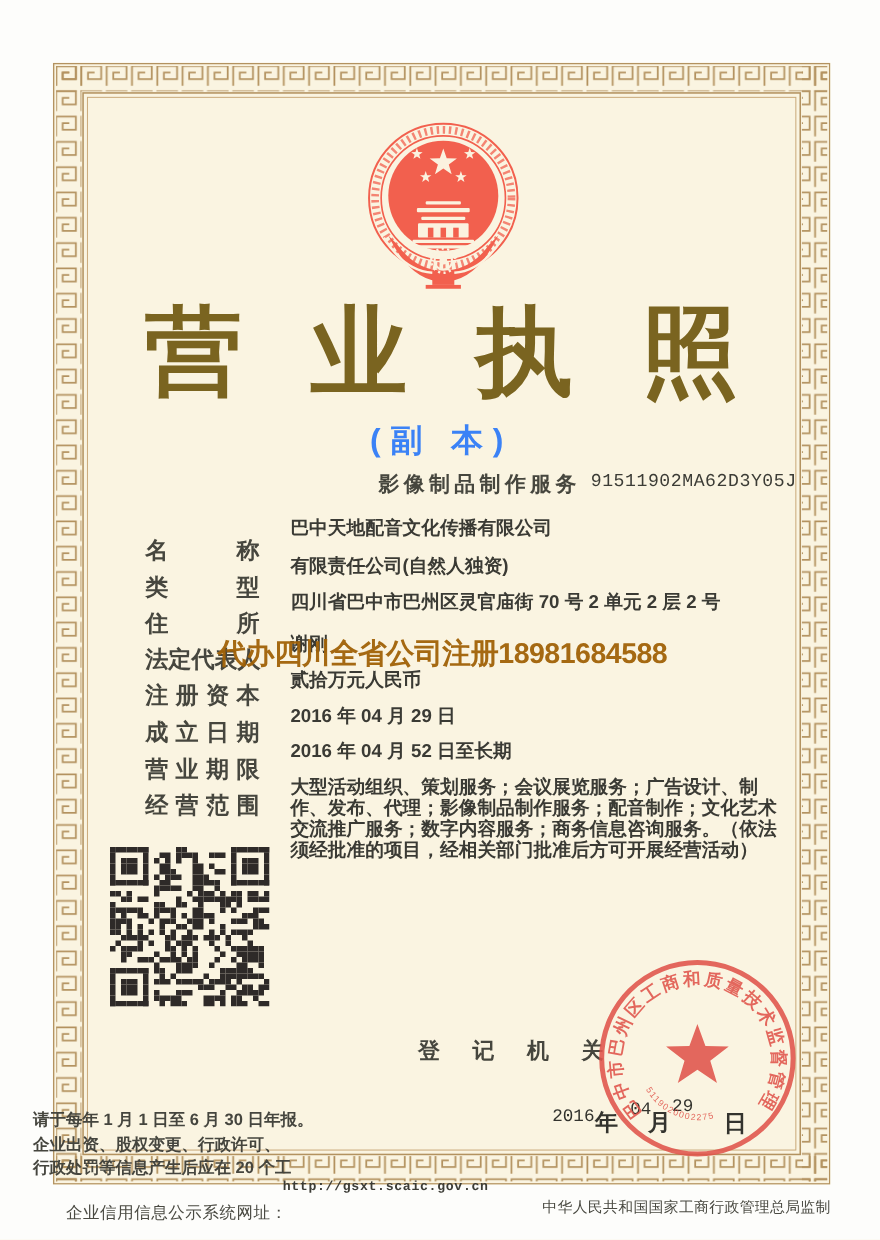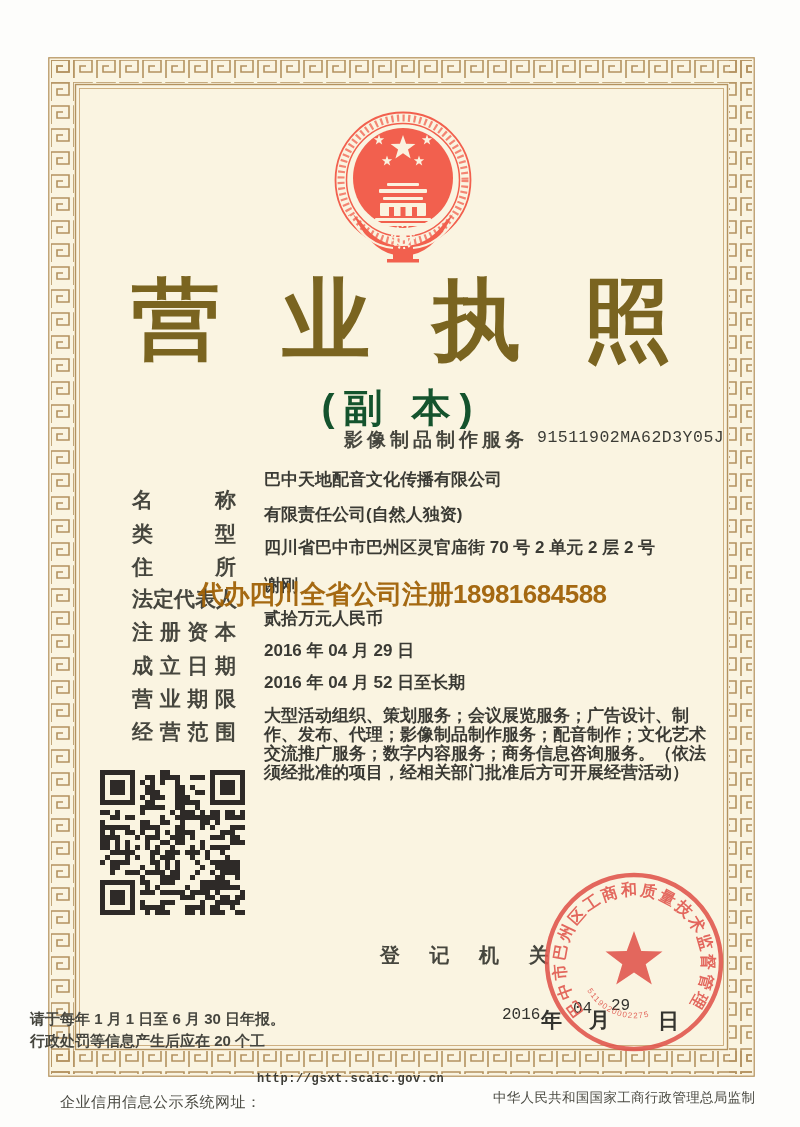--- a/index.html
+++ b/index.html
@@ -19,21 +19,21 @@
   
   .emblem-svg{left:333px;top:104px;}
   
   .doc-title{
     left:48px;top:274px;width:707px;text-align:center;
     font-size:88px;font-weight:bold;color:#7a6420;
     letter-spacing:19px;text-indent:19px;line-height:1.05;
   }
   .doc-subtitle{
     left:48px;top:381px;width:707px;text-align:center;
-    font-size:39px;font-weight:bold;color:#14532d;letter-spacing:9px;
+    font-size:29px;font-weight:bold;color:#3b82f6;letter-spacing:9px;
   }
   .credit-label{
     left:344px;top:427px;font-size:19px;font-weight:bold;color:#46463e;
     letter-spacing:4px;
   }
   .credit-value{
     left:537px;top:428px;font-size:16.5px;color:#3c3c36;
     font-family:"Liberation Mono","DejaVu Sans Mono",monospace;letter-spacing:.5px;
   }
   
@@ -657,17 +657,18 @@
   <text fill="#e0544b" font-size="16" font-weight="bold" letter-spacing="2.5" font-family="Liberation Sans, sans-serif">
     <textPath href="#sealArcTop" id="seal-text-path">巴中市巴州区工商和质量技术监督管理局</textPath>
   </text>
   <text fill="#e0544b" font-size="8" letter-spacing="1.2" font-family="Liberation Sans, sans-serif">
     <textPath href="#sealArcBottom" id="seal-code-path">5119020002275</textPath>
   </text>
 </svg>
 
 <div class="abs notice" id="notice">
     <div>请于每年 1 月 1 日至 6 月 30 日年报。</div>
+    <div>企业出资、股权变更、行政许可、</div>
     <div>行政处罚等信息产生后应在 20 个工</div>
   </div>
 <div class="abs site-label">企业信用信息公示系统网址：</div>
 <div class="abs site-url">http://gsxt.scaic.gov.cn</div>
 <div class="abs issuer">中华人民共和国国家工商行政管理总局监制</div>
 
 </body></html>

